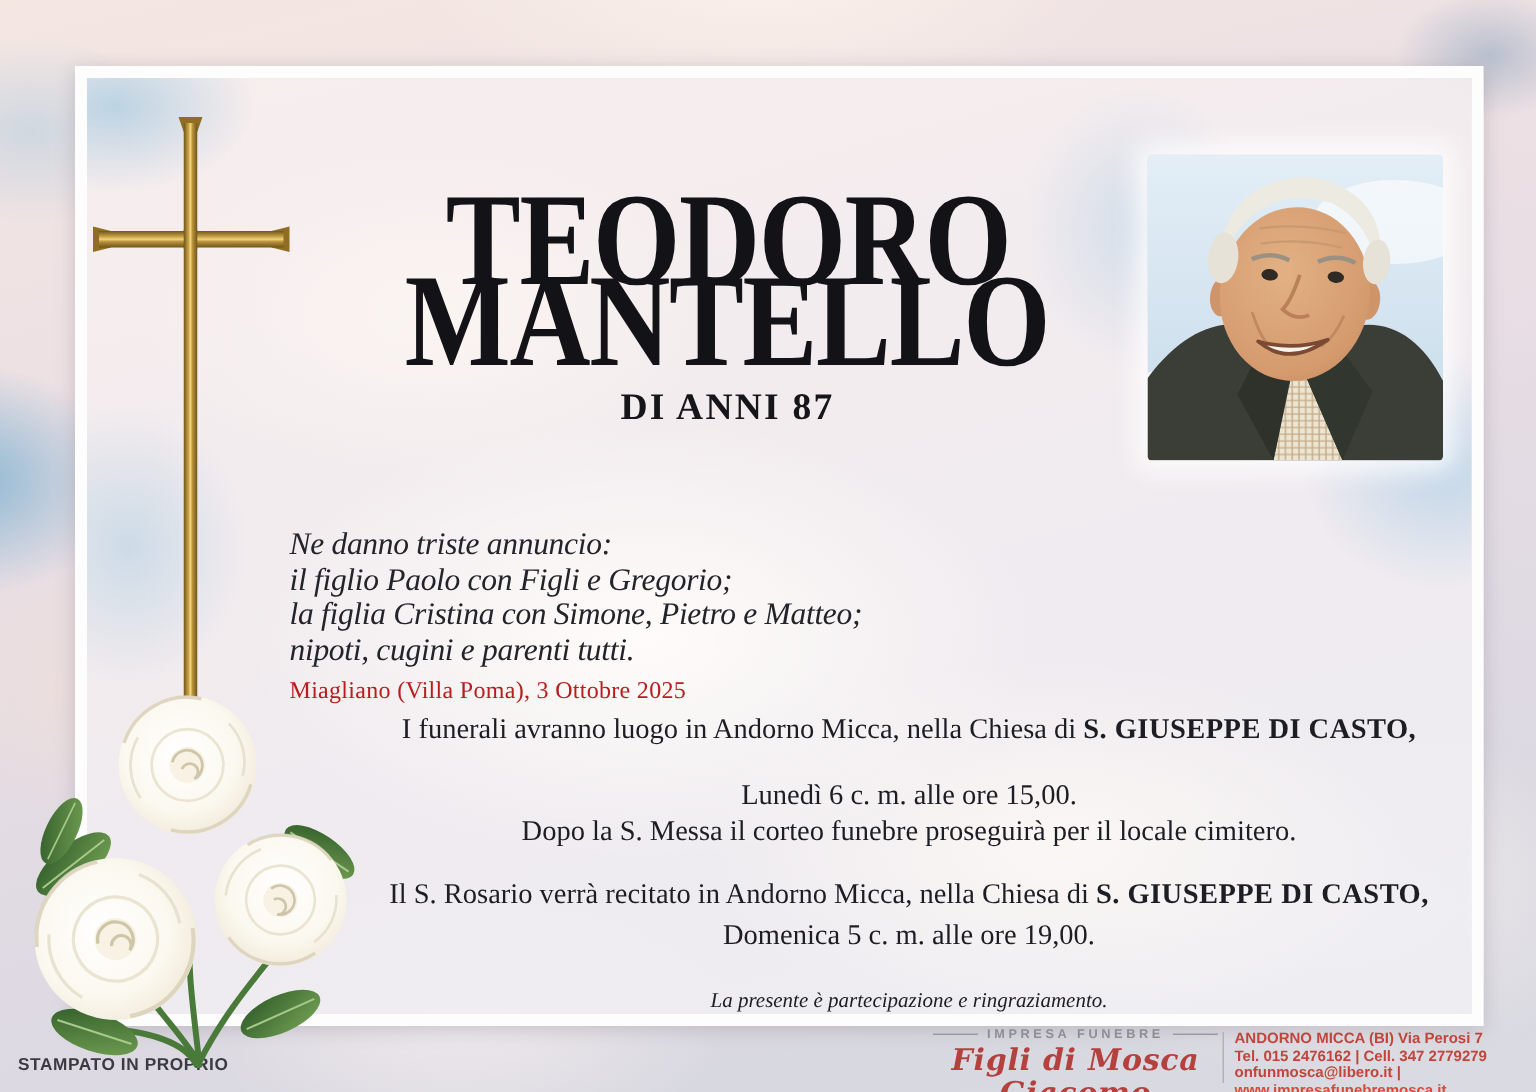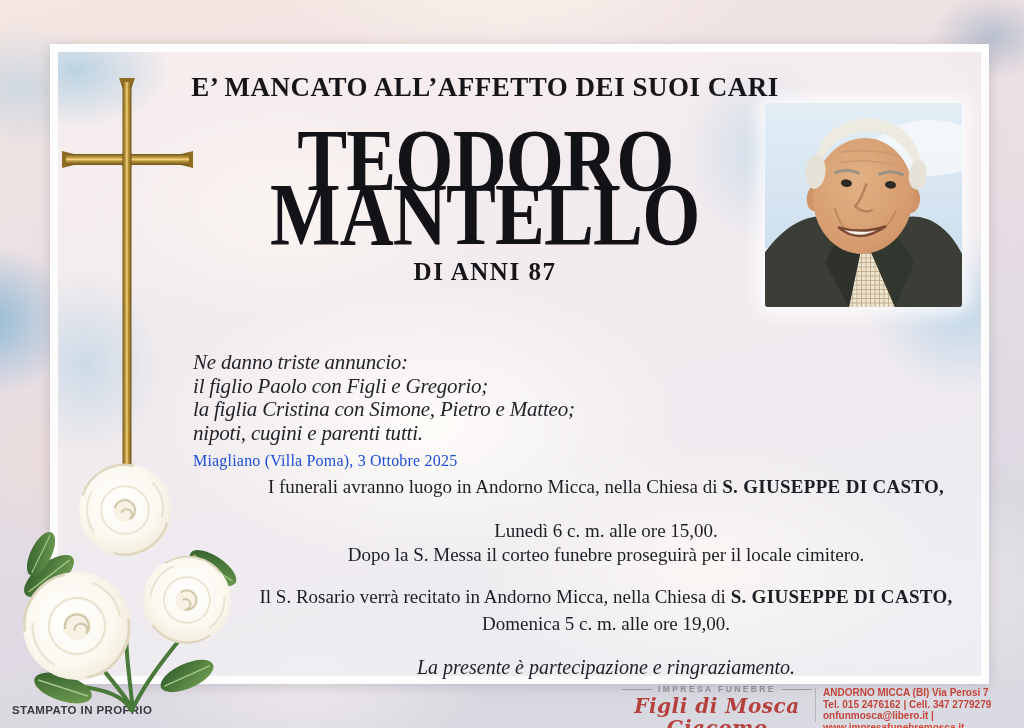--- a/index.html
+++ b/index.html
@@ -53,33 +53,33 @@
   .name2{top:130px;}
   .age{
     position:absolute;left:0;top:206px;width:854px;text-align:center;
     font-weight:bold;font-size:25px;letter-spacing:1.5px;color:#15151a;
   }
   .announce{
     position:absolute;left:135px;top:299px;color:#23232a;
     font-style:italic;font-size:21px;line-height:23.5px;letter-spacing:-.2px;
   }
   .announce .dateline{
-    font-style:normal;font-size:16px;letter-spacing:.2px;margin-top:4px;color:#1d4ed8;
+    font-style:normal;font-size:16px;letter-spacing:.2px;margin-top:4px;color:#b91c1c;
   }
   .ceremony{
     position:absolute;left:160px;top:414px;width:776px;text-align:center;
     font-size:19px;line-height:23.5px;color:#1d1d24;
   }
   .ceremony .prayer{font-style:italic;font-size:22px;line-height:24px;}
   .ceremony .l1{margin-top:9px;}
   .ceremony .l2{margin-top:20px;}
   .ceremony .l3{margin-top:1px;}
   .ceremony .l4{margin-top:18px;}
   .ceremony .l5{margin-top:4px;}
-  .ceremony .closing{margin-top:20px;font-style:italic;font-size:20px;}
+  .ceremony .closing{margin-top:20px;font-style:italic;font-size:14px;}
   .ceremony b{font-weight:bold;letter-spacing:.3px;}
   
   .cross-svg{position:absolute;left:0;top:22px;width:150px;height:400px;}
   .portrait{
     position:absolute;left:707px;top:51px;width:197px;height:204px;
     border-radius:3px;overflow:hidden;
     box-shadow:0 0 16px 8px rgba(255,255,255,.75);
   }
   .portrait svg{display:block;width:100%;height:100%;}
   .roses{position:absolute;left:5px;top:448px;width:250px;height:264px;z-index:5;}
@@ -180,21 +180,20 @@
         <path d="M111,70 Q123,63 136,68" stroke="#9b9183" stroke-width="3" fill="none"></path>
         <ellipse cx="80" cy="82" rx="5.5" ry="3.8" fill="#2f2a24"></ellipse>
         <ellipse cx="124" cy="79" rx="5.5" ry="3.8" fill="#2f2a24"></ellipse>
         <path d="M100,80 Q96,98 91,104 Q100,111 109,106" stroke="#b9815a" stroke-width="2.5" fill="none"></path>
         <path d="M71,108 Q77,122 84,129 M132,104 Q128,118 119,126" stroke="#c08a60" stroke-width="2" fill="none"></path>
         <path d="M77,127 Q99,142 123,121 Q101,131 77,127 Z" fill="#f6f3ea" stroke="#7c4a33" stroke-width="2.5" stroke-linejoin="round"></path>
       </g>
     </svg>
   </div>
 
-  <div class="intro">E’ MANCATO ALL’AFFETTO DEI SUOI CARI</div>
   <div class="nameline name1">
     <span class="stretch">TEODORO</span>
   </div>
   <div class="nameline name2">
     <span class="stretch">MANTELLO</span>
   </div>
   <div class="age">DI ANNI 87</div>
 
   <div class="announce">
     <div>Ne danno triste annuncio:</div>

